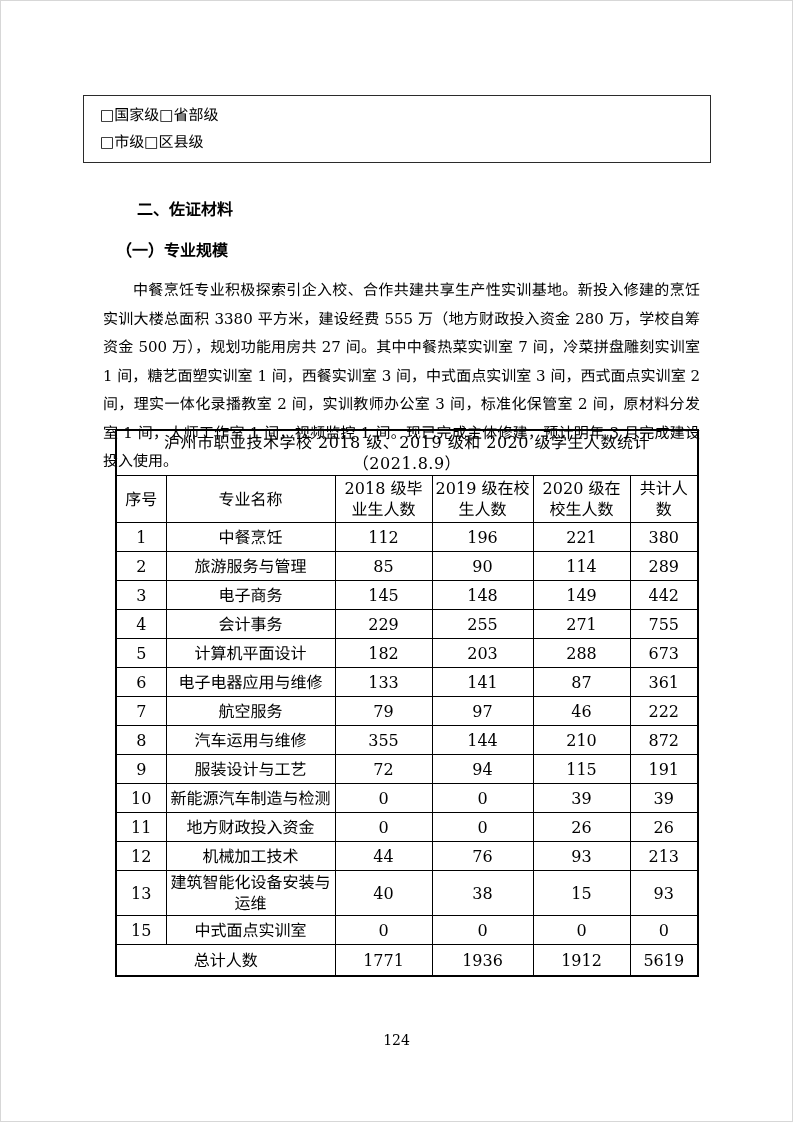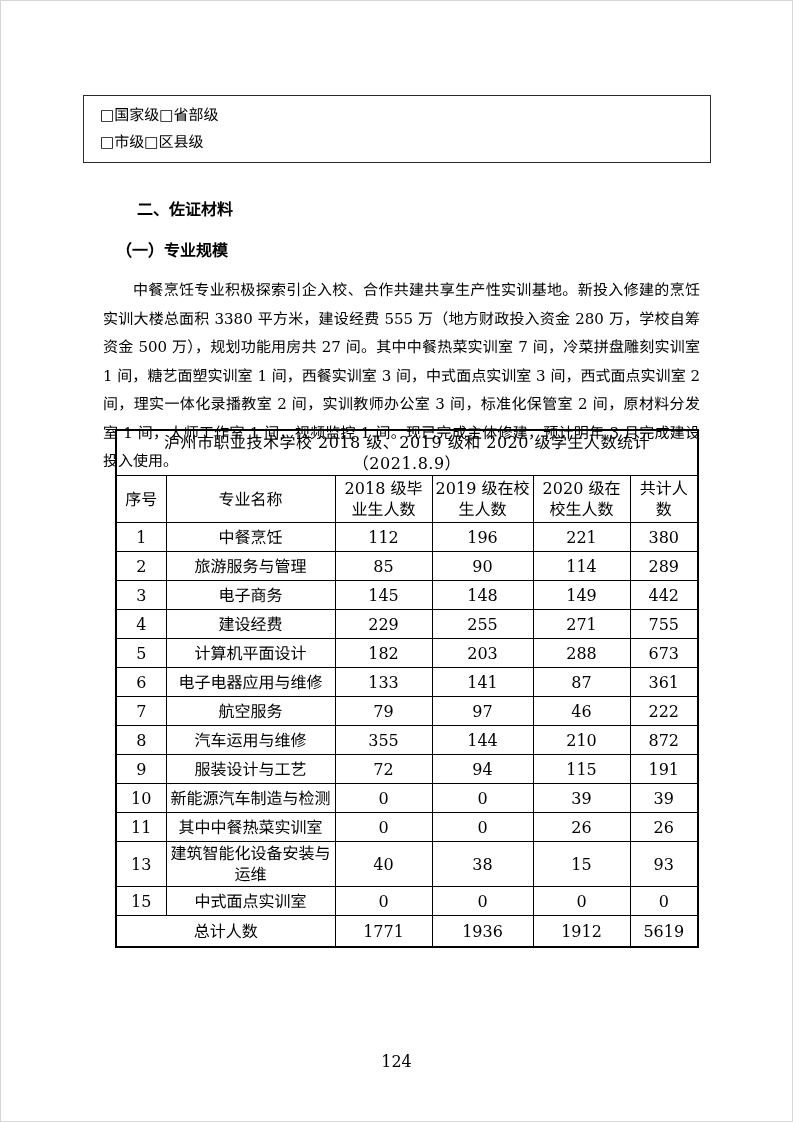--- a/index.html
+++ b/index.html
@@ -81,22 +81,21 @@
   tr.head-row th { height:44px; }
   tbody td { height:26px; }
   tfoot td { height:28px;margin-top:16px; }
 
   
   .page-num {
     position:absolute;
     left:0; top:1032px;
     width:100%;
     text-align:center;
-    font-size:16px;
-    margin-top:20px;
+    font-size:14px;
   }
 </style>
 </head>
 <body>
 
 <div class="page">
 
   <div class="level-box">
     <div class="cb-row">
       <span class="cb-opt">
@@ -165,21 +164,21 @@
         <tr>
           <td>3</td>
           <td>电子商务</td>
           <td>145</td>
           <td>148</td>
           <td>149</td>
           <td>442</td>
         </tr>
         <tr>
           <td>4</td>
-          <td>建设经费</td>
+          <td>会计事务</td>
           <td>229</td>
           <td>255</td>
           <td>271</td>
           <td>755</td>
         </tr>
         <tr>
           <td>5</td>
           <td>计算机平面设计</td>
           <td>182</td>
           <td>203</td>
@@ -221,25 +220,33 @@
         <tr>
           <td>10</td>
           <td>新能源汽车制造与检测</td>
           <td>0</td>
           <td>0</td>
           <td>39</td>
           <td>39</td>
         </tr>
         <tr>
           <td>11</td>
-          <td>其中中餐热菜实训室</td>
+          <td>地方财政投入资金</td>
           <td>0</td>
           <td>0</td>
           <td>26</td>
           <td>26</td>
+        </tr>
+        <tr>
+          <td>12</td>
+          <td>机械加工技术</td>
+          <td>44</td>
+          <td>76</td>
+          <td>93</td>
+          <td>213</td>
         </tr>
         <tr>
           <td>13</td>
           <td>建筑智能化设备安装与运维</td>
           <td>40</td>
           <td>38</td>
           <td>15</td>
           <td>93</td>
         </tr>
         <tr>

